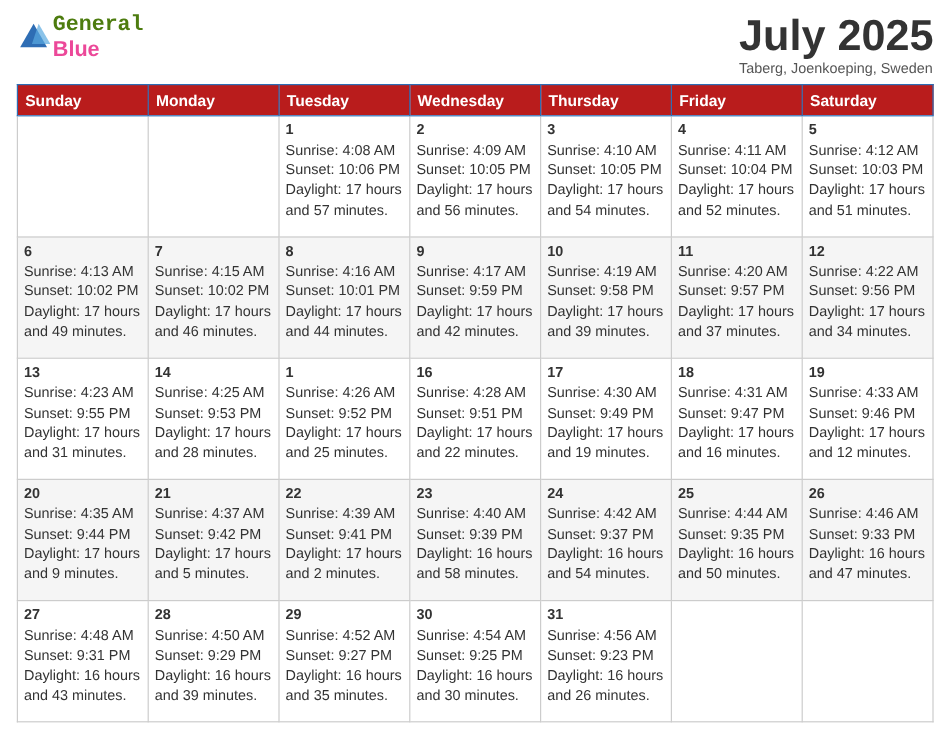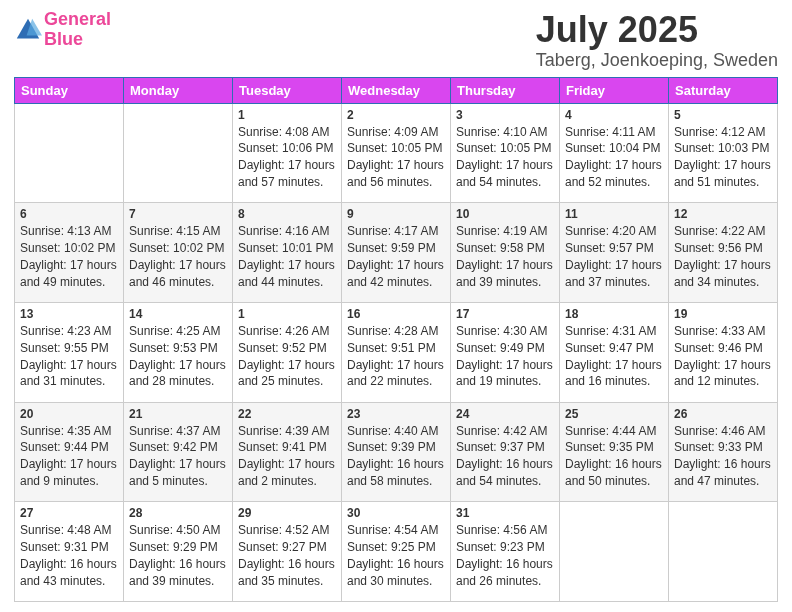--- a/index.html
+++ b/index.html
@@ -25,47 +25,47 @@
     }
     .logo {
       display: flex;
       align-items: center;
     }
     .logo-text {
       font-size: 18px;
       font-weight: bold;
       line-height: 1.1;
     }
-    .logo-general { color: #ec4899; }
+    .logo-general { color: #4d7c0f; font-family: Liberation Mono, monospace; }
     .logo-blue { color: #ec4899; }
     .logo-icon {
       width: 28px;
       height: 28px;
       margin-right: 2px;
     }
     .title-block {
       text-align: left;
     }
     .month-title {
       font-size: 36px;
       font-weight: bold;
       color: #333;
       line-height: 1.1;
     }
     .location {
-      font-size: 18px;
+      font-size: 12px;
       color: #555;
     }
     .calendar {
       width: 100%;
       border-collapse: collapse;
       flex: 1;
     }
     .calendar th {
-      background: #d946ef;
+      background: #b91c1c;
       color: #fff;
       text-align: left;
       padding: 5px 6px;
       font-size: 13px;
       font-weight: bold;
       border: 1px solid #2e6db4;
     }
     .calendar td {
       border: 1px solid #ccc;
       vertical-align: top;

